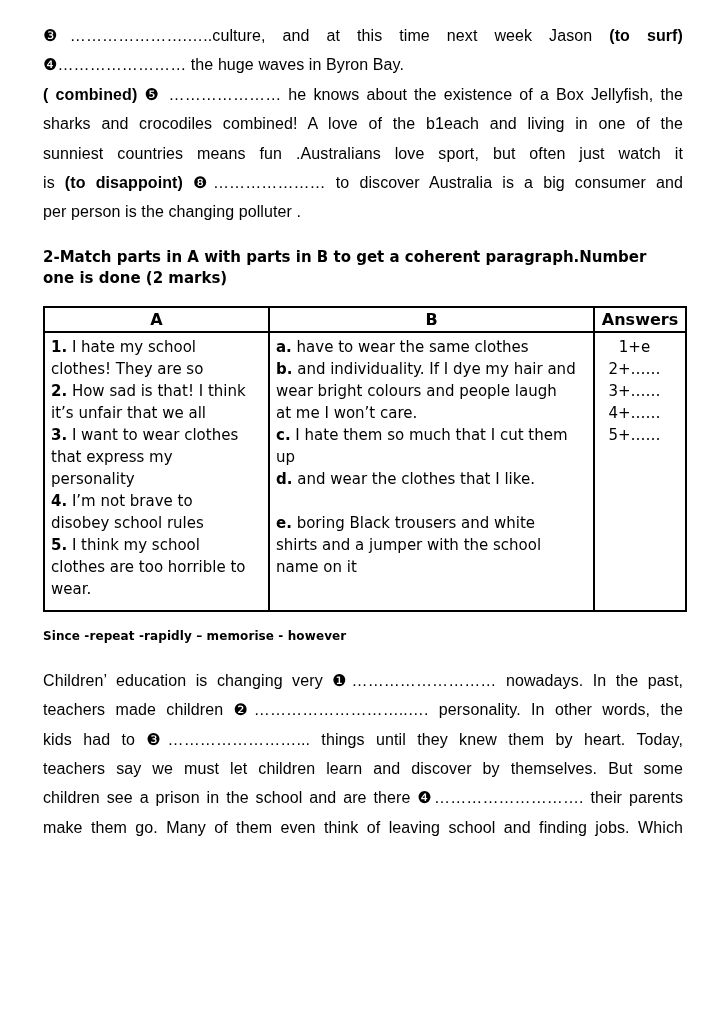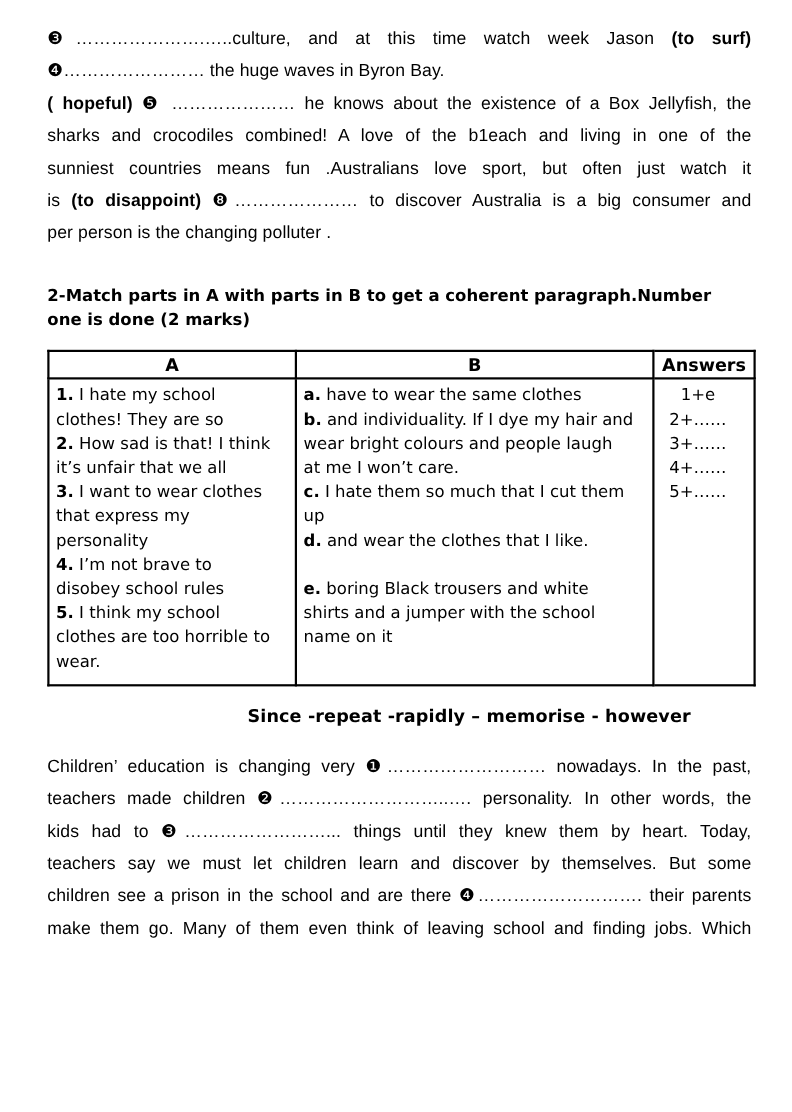--- a/index.html
+++ b/index.html
@@ -12,21 +12,21 @@
 
   
   .tline{font-size:16px;line-height:29.4px;letter-spacing:0.1px;}
   .tline.just{text-align:justify;text-align-last:justify;}
   .tline b{font-weight:bold;}
 
   
   .h2{
     font-family:"DejaVu Sans",sans-serif;font-weight:bold;
     font-size:15px;line-height:21px;white-space:pre-line;
-    margin:32px 0 0 0;
+    margin:20px 0 0 0;
   }
   .h3{
     font-family:"Liberation Sans","DejaVu Sans",sans-serif;font-weight:bold;
     font-size:15.5px;line-height:21px;white-space:pre-line;
     margin:40px 0 0 0;letter-spacing:0.2px;
   }
 
   
   table.match{
     border-collapse:collapse;table-layout:fixed;
@@ -41,35 +41,35 @@
     vertical-align:top;padding:3px 17px 6px 6px;
     font-family:"DejaVu Sans",sans-serif;font-size:15px;line-height:22px;
     height:268px;
   }
   .titem{margin:0;}
   .titem.gap{margin-top:22px;}
   td.ans{text-align:center;font-weight:normal;font-size:16px;line-height:27px;padding-top:4px;}
 
   
   .wordbank{
-    font-family:"DejaVu Sans",sans-serif;font-weight:bold;font-size:16px;
-    text-align:right;margin:17px 55px 0 0;letter-spacing:0.1px;
+    font-family:"DejaVu Sans",sans-serif;font-weight:bold;font-size:12px;
+    text-align:left;margin:17px 55px 0 0;letter-spacing:0.1px;
   }
 
   #ex3-lines{margin-top:23px;}
 </style>
 </head>
 <body>
 
 <div class="page">
 
   <section id="ex1-lines">
-      <div class="tline just"><span>❸………………….…..culture, and at this time watch week  Jason  </span><b>(to surf)</b></div>
+      <div class="tline just"><span>❸………………….…..culture, and at this time next week  Jason  </span><b>(to surf)</b></div>
       <div class="tline"><span>❹…………………… the huge waves in Byron Bay.</span></div>
-      <div class="tline just"><b>( hopeful)</b><span> ❺ ………………… he knows about the existence of a Box Jellyfish, the</span></div>
+      <div class="tline just"><b>( combined)</b><span> ❺ ………………… he knows about the existence of a Box Jellyfish, the</span></div>
       <div class="tline just"><span>sharks and crocodiles combined! A love of the b1each and living in one of the</span></div>
       <div class="tline just"><span>sunniest countries means fun .Australians love sport, but often just watch it</span></div>
       <div class="tline just"><span>is </span><b>(to disappoint)</b><span>  ❽………………… to discover Australia is a big consumer and</span></div>
       <div class="tline"><span>per person is the changing polluter .</span></div>
     </section>
 
   <h2 class="h2">2-Match parts in A with parts in B to get a coherent paragraph.Number
 one is done  (2 marks)</h2>
 
   <table class="match">

